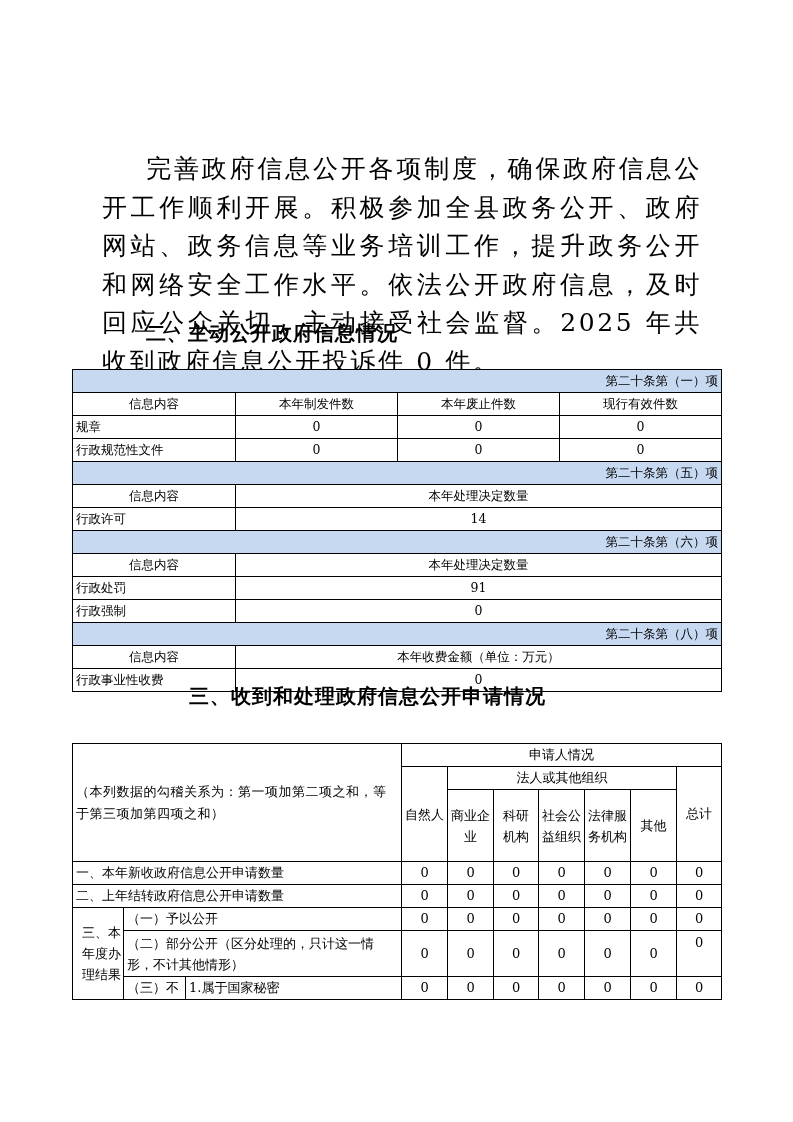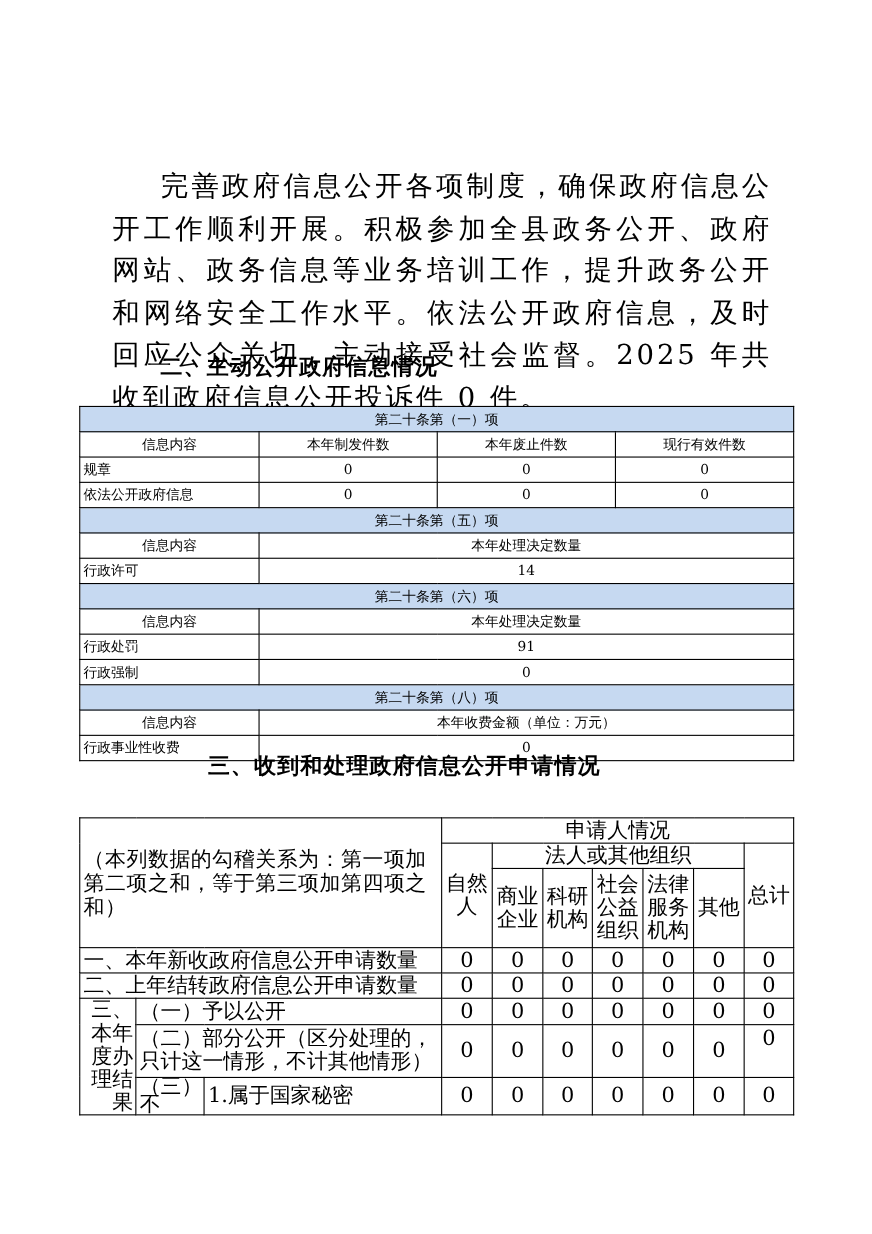--- a/index.html
+++ b/index.html
@@ -8,24 +8,24 @@
   .para { position:absolute; left:102px; top:150px; width:600px;
           font-size:25px; line-height:38.5px; letter-spacing:2.6px; text-align:justify; }
   .para .indent { display:inline-block; width:44px; }
   .h2 { position:absolute; font-family:"DejaVu Sans","Liberation Sans",sans-serif;
         font-weight:bold; font-size:20px; letter-spacing:1px; }
   table { border-collapse:collapse; position:absolute; table-layout:fixed;
           font-size:12.5px; }
   td { border:1.3px solid #000; padding:0 3px; height:22px; text-align:center;
        vertical-align:middle; line-height:16px; }
   td.l { text-align:left; }
-  tr.band td { background:#c6d9f1; }
+  tr.band td { background:#c6d9f1;text-align:right; }
   #t1 { left:72px; top:369px; width:649px; }
   #t3 { left:72px; top:743px; width:649px; }
-  #t3 td { font-size:19px; }
+  #t3 td { font-size:13px; }
   .note { font-size:11.5px; line-height:22px; text-align:left; letter-spacing:0.5px; }
   .stack { line-height:21px; }
 </style>
 </head>
 <body>
 
 <div class="para"><span class="indent"></span><span>完善政府信息公开各项制度，确保政府信息公开工作顺利开展。积极参加全县政务公开、政府网站、政务信息等业务培训工作，提升政务公开和网络安全工作水平。依法公开政府信息，及时回应公众关切，主动接受社会监督。2025 年共收到政府信息公开投诉件 0 件。</span></div>
 
 <div class="h2" style="left:146px; top:320px;">二、主动公开政府信息情况</div>
 
@@ -46,21 +46,21 @@
     <td>本年废止件数</td>
     <td>现行有效件数</td>
   </tr>
   <tr>
     <td class="l">规章</td>
     <td>0</td>
     <td>0</td>
     <td>0</td>
   </tr>
   <tr>
-    <td class="l">依法公开政府信息</td>
+    <td class="l">行政规范性文件</td>
     <td>0</td>
     <td>0</td>
     <td>0</td>
   </tr>
 
   <tr class="band">
         <td colspan="4">第二十条第（五）项</td>
       </tr>
   <tr>
     <td>信息内容</td>

